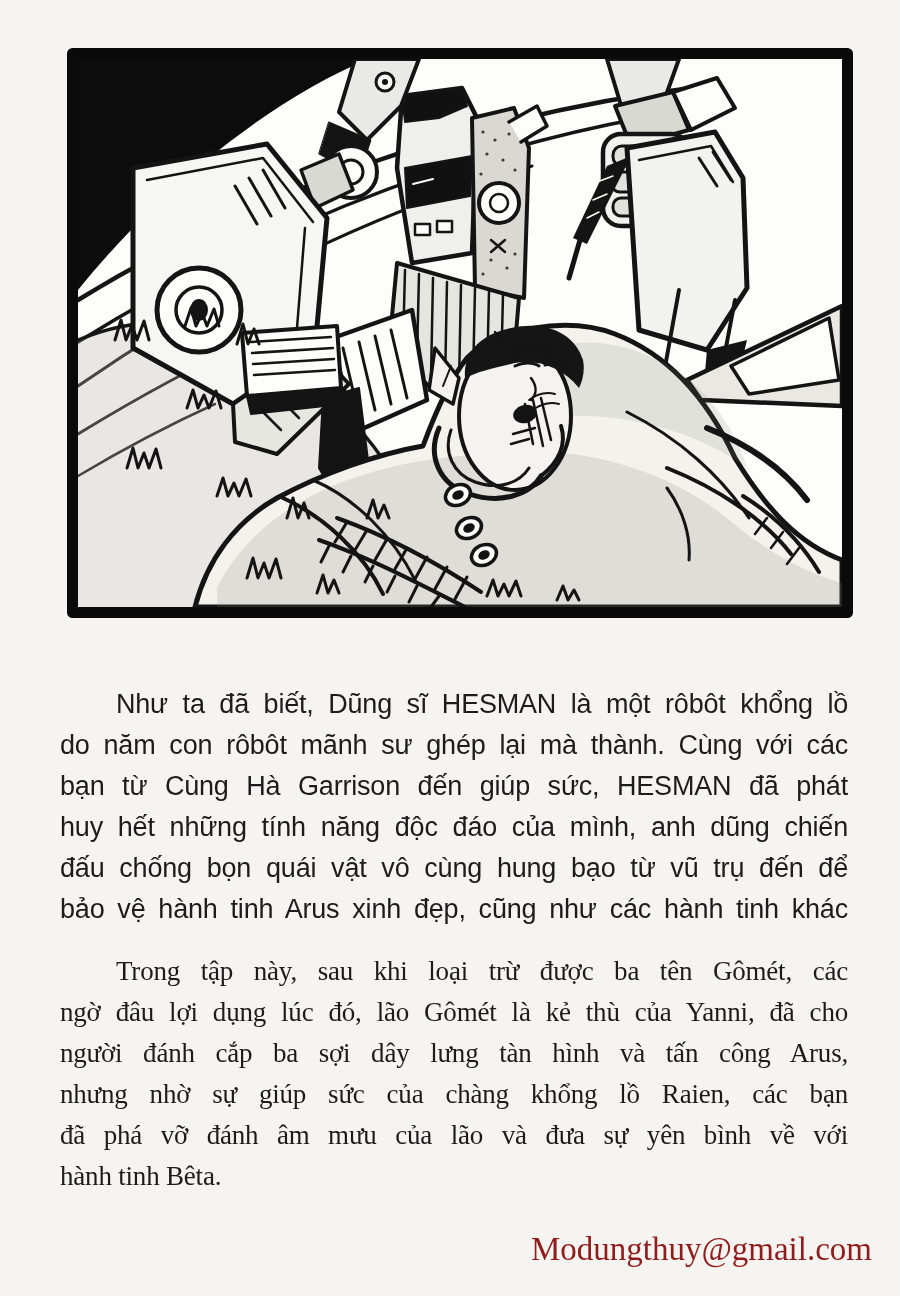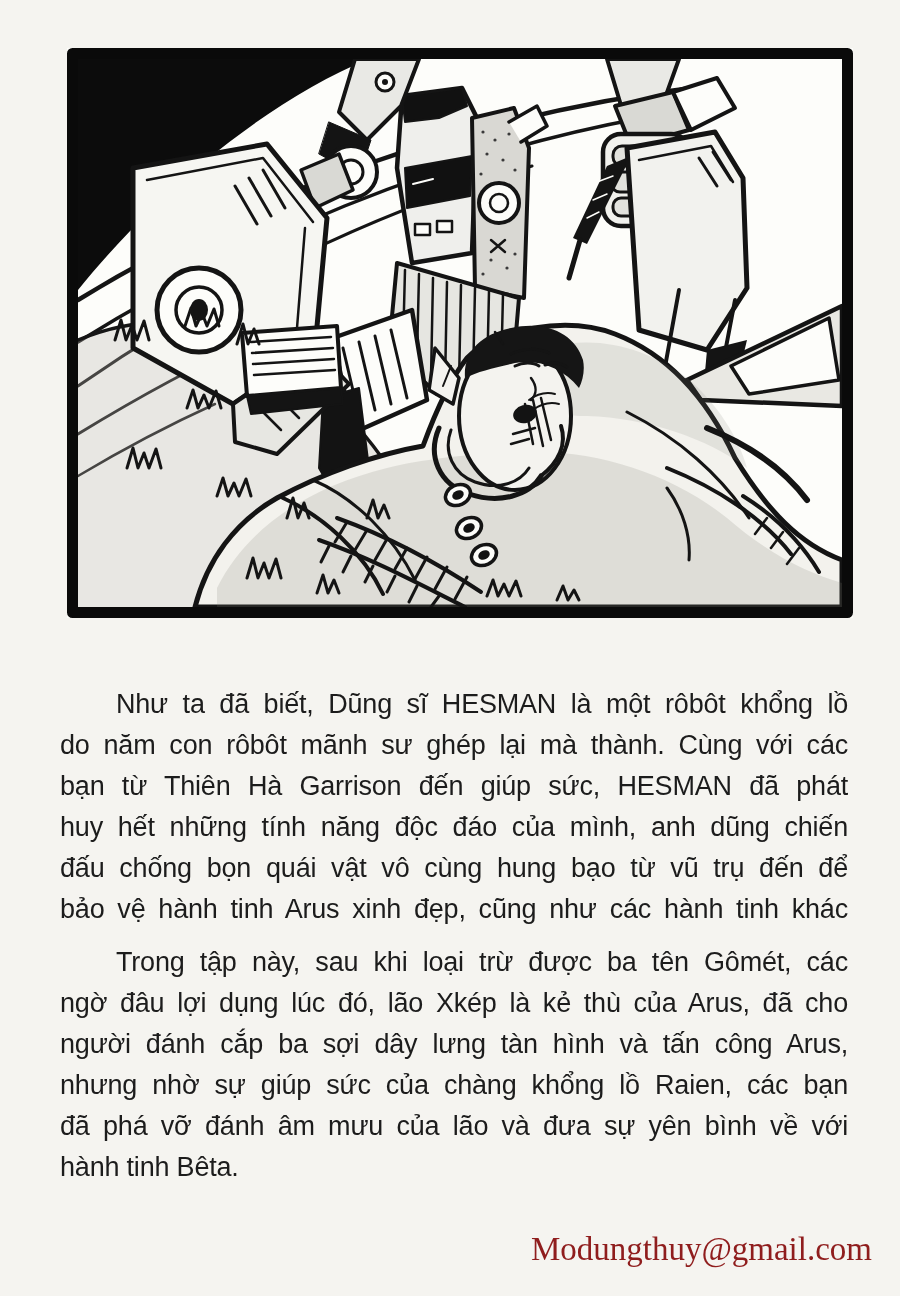--- a/index.html
+++ b/index.html
@@ -12,21 +12,21 @@
   }
   .panel{
     position:absolute;left:67px;top:48px;width:786px;height:570px;
   }
   .panel svg{display:block;width:786px;height:570px;}
   .article{
     position:absolute;left:60px;top:684px;width:788px;
     font-size:27px;line-height:41px;letter-spacing:-0.2px;
     color:#1c1c1c;
   }
-  .paragraph + .paragraph{margin-top:12px;}
+  .paragraph + .paragraph{margin-top:21px;font-family:Liberation Serif, serif;}
   .line{
     text-align:justify;
     -moz-text-align-last:justify;
     text-align-last:justify;
     height:41px;overflow:hidden;white-space:nowrap;
   }
   .line{white-space:normal;}
   .line.first{text-indent:56px;}
   .line.last{
     -moz-text-align-last:left;
@@ -271,28 +271,28 @@
       </g>
 
       <rect x="5.5" y="5.5" width="775" height="559" fill="none" stroke="#0a0a0a" stroke-width="11"></rect>
     </svg>
   </div>
 
   <div class="article">
       <div class="paragraph">
         <div class="line first">Như ta đã biết, Dũng sĩ HESMAN là một rôbôt khổng lồ</div>
         <div class="line">do năm con rôbôt mãnh sư ghép lại mà thành. Cùng với các</div>
-        <div class="line">bạn từ Thiên Hà Garrison đến giúp sức, HESMAN đã phát</div>
+        <div class="line">bạn từ Cùng Hà Garrison đến giúp sức, HESMAN đã phát</div>
         <div class="line">huy hết những tính năng độc đáo của mình, anh dũng chiến</div>
         <div class="line">đấu chống bọn quái vật vô cùng hung bạo từ vũ trụ đến để</div>
         <div class="line">bảo vệ hành tinh Arus xinh đẹp, cũng như các hành tinh khác</div>
       </div>
       <div class="paragraph">
         <div class="line first">Trong tập này, sau khi loại trừ được ba tên Gômét, các</div>
-        <div class="line">ngờ đâu lợi dụng lúc đó, lão Xkép là kẻ thù của Arus, đã cho</div>
+        <div class="line">ngờ đâu lợi dụng lúc đó, lão Gômét là kẻ thù của Yanni, đã cho</div>
         <div class="line">người đánh cắp ba sợi dây lưng tàn hình và tấn công Arus,</div>
         <div class="line">nhưng nhờ sự giúp sức của chàng khổng lồ Raien, các bạn</div>
         <div class="line">đã phá vỡ đánh âm mưu của lão và đưa sự yên bình về với</div>
         <div class="line last">hành tinh Bêta.</div>
       </div>
     </div>
 
   <div class="email" style="color: rgb(143, 29, 29);">Modungthuy@gmail.com</div>
 
 </div>

